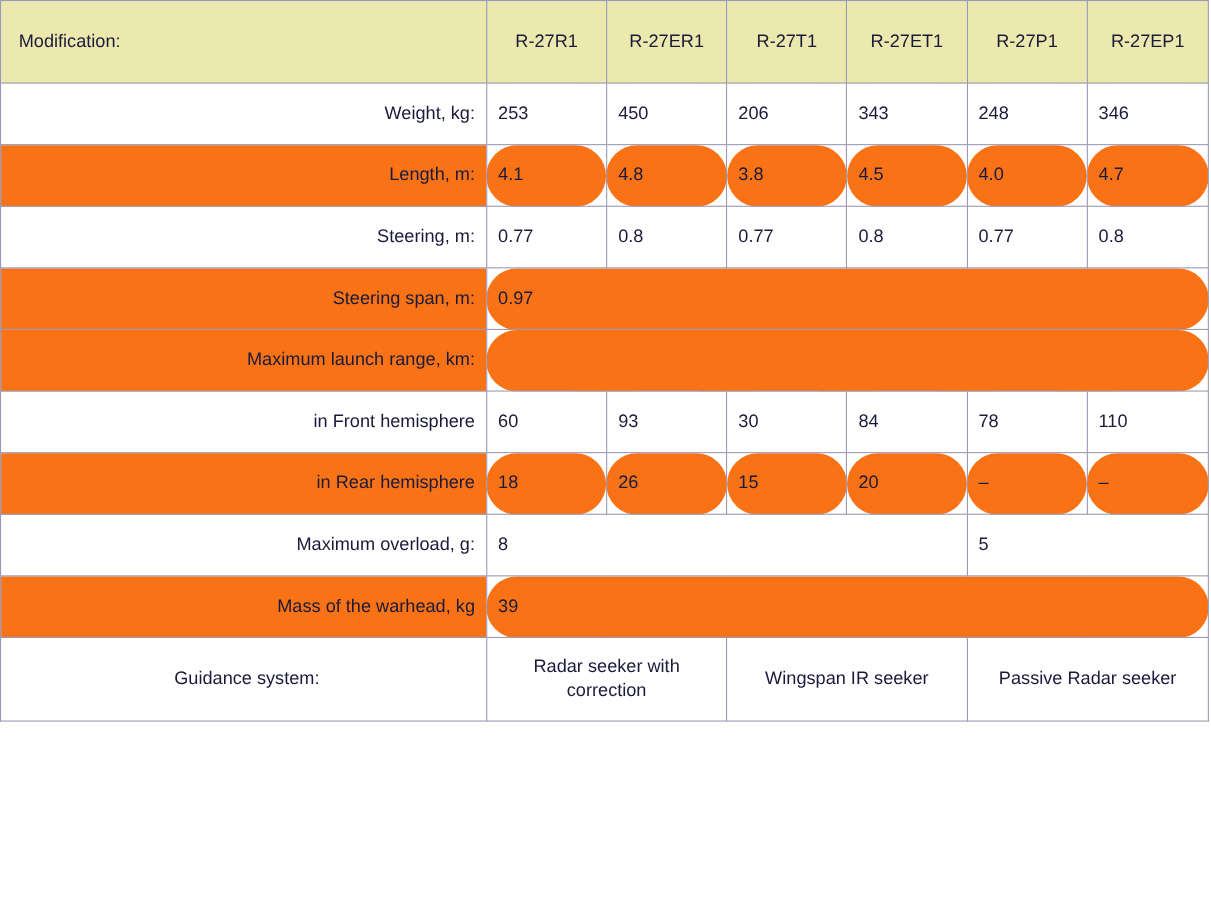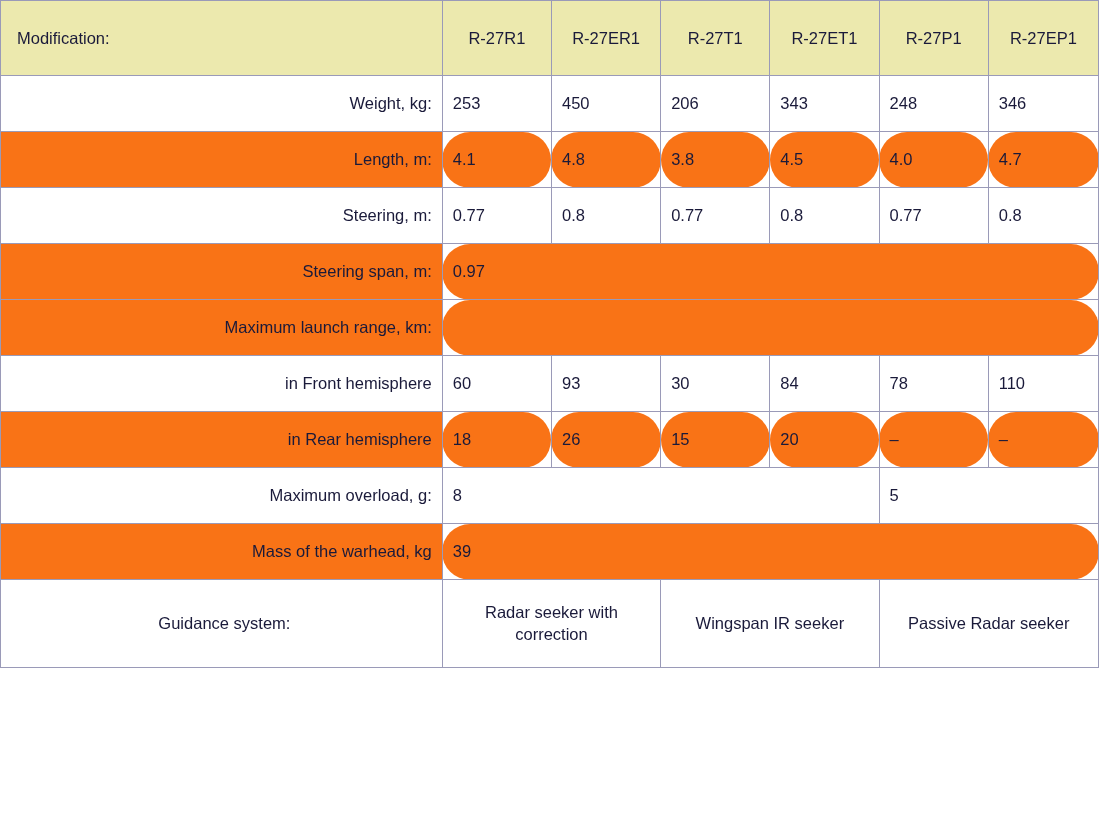--- a/index.html
+++ b/index.html
@@ -41,21 +41,21 @@
   td.label {
     text-align: right;
     padding-left: 16px;
   }
   td.val {
     border-radius: 28px;
   }
   tr.white td { background: #ffffff; }
   tr.lav td { background: #f97316; }
   .r-h { height: 56px; }
-  .r-tall { height: 88px; }
+  .r-tall { height: 76px; }
   .guidance td {
     text-align: center;
     line-height: 1.3;
   }
   .col-label { width: 441px; }
   .col-c { width: 109px; }
   .col-c-wide { width: 110px; }
 </style>
 </head>
 <body>

